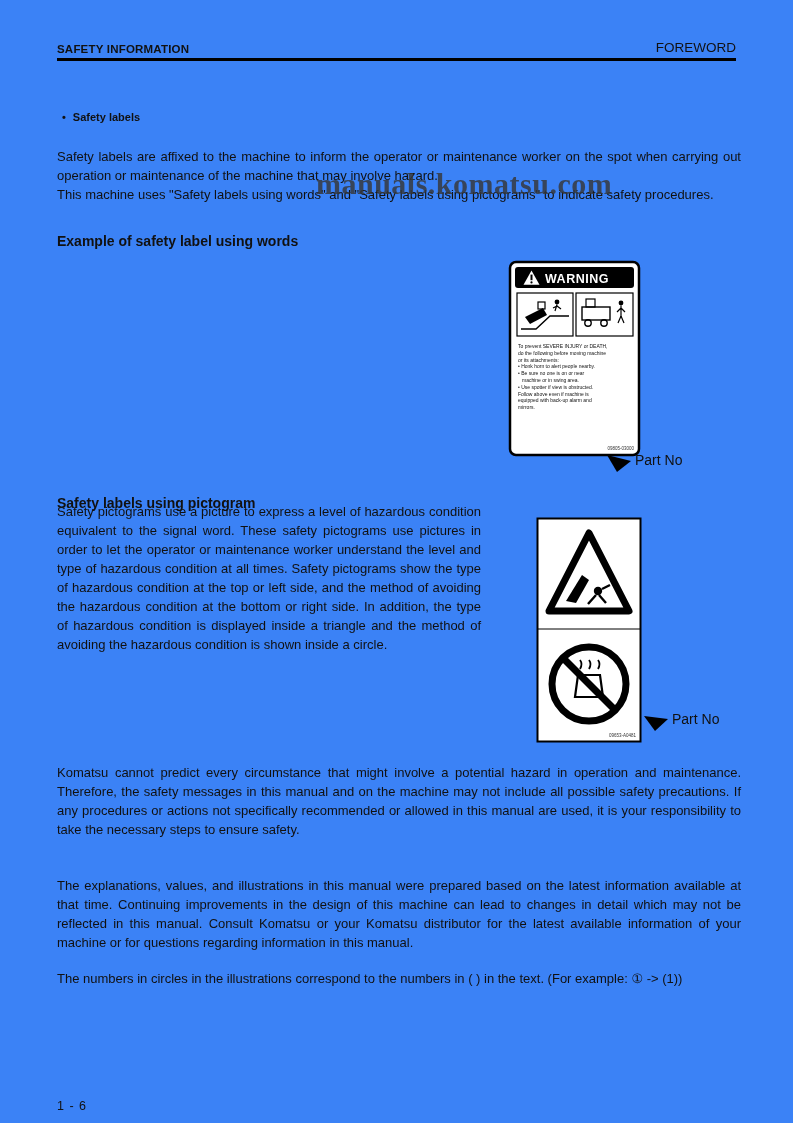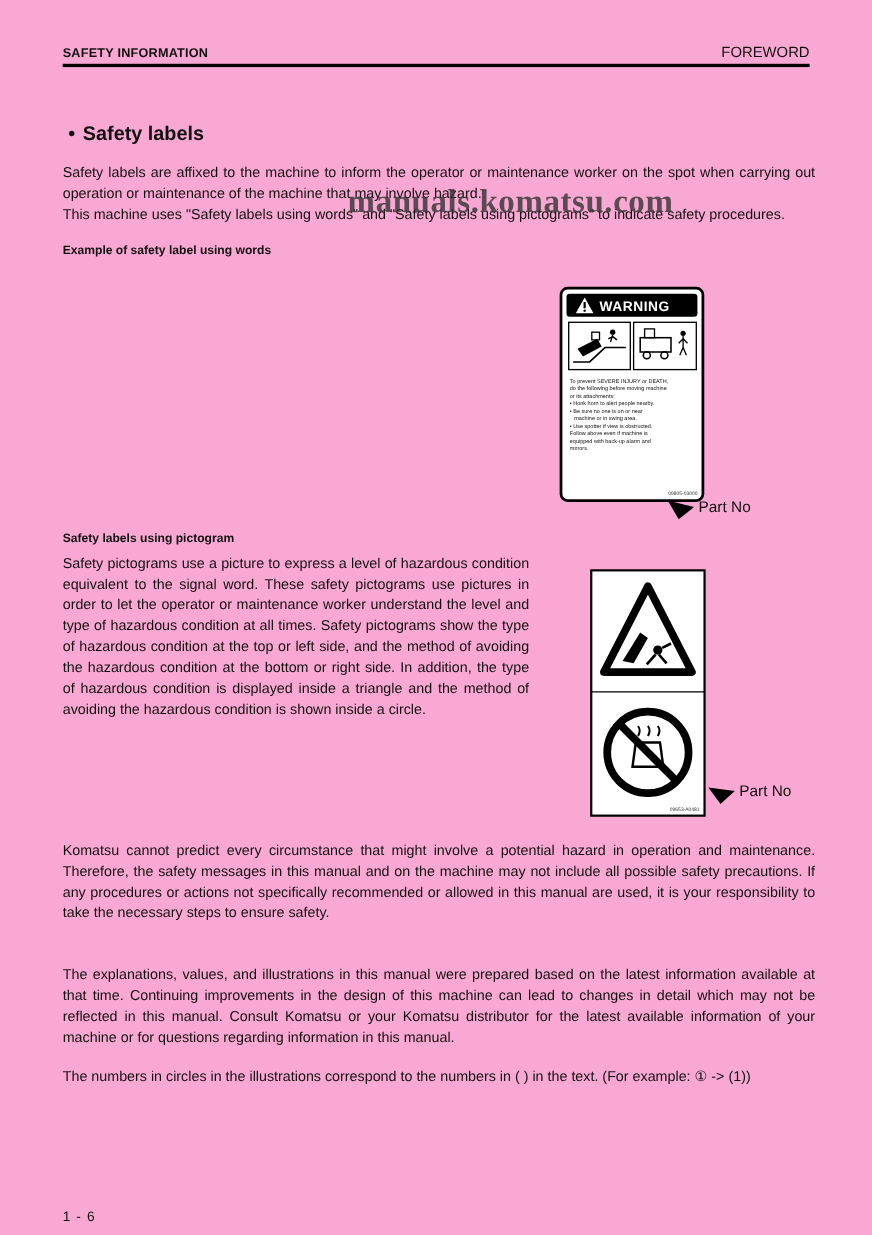--- a/index.html
+++ b/index.html
@@ -1,36 +1,36 @@
 <!DOCTYPE html>
 <html><head>
 <meta charset="utf-8">
 <style>
   * { margin:0; padding:0; box-sizing:border-box; }
   html,body { width:793px; height:1123px; }
   body { background:#ffffff; font-family:"Liberation Sans", sans-serif; color:#111; position:relative; overflow:hidden; }
-  .page { position:absolute; inset:0; background:#f9a8d4; }
+  .page { position:absolute; inset:0; background:#3b82f6; }
   .abs { position:absolute; }
 
   .header { left:57px; right:57px; top:40px; display:flex; justify-content:space-between; align-items:flex-end; }
   .h-left  { font-size:11.5px; font-weight:bold; letter-spacing:.2px; }
   .h-right { font-size:13.5px; font-weight:normal; }
   .rule { left:57px; right:57px; top:58px; height:3px; background:#000; }
 
-  .bullet { left:62px; top:111px; font-size:18px; font-weight:bold; }
+  .bullet { left:62px; top:111px; font-size:11px; font-weight:bold; }
   .bullet::before { content:"\2022"; margin-right:7px; font-weight:bold; }
 
   .bodytext { font-size:13px; line-height:19px; color:#111; }
   .just { text-align:justify; }
   .nowrap { white-space:nowrap; }
 
   .watermark { left:316px; top:167px; font-family:"Liberation Serif", serif;
                font-size:30px; font-weight:bold; color:rgba(55,55,55,.82); letter-spacing:.5px; }
 
-  .sec-heading { font-size:11px; font-weight:bold; }
+  .sec-heading { font-size:14px; font-weight:bold;margin-top:11px; }
 
   .partno { display:flex; align-items:flex-start; gap:3px; font-size:14px; }
   .partno svg { display:block; margin-top:2px; }
 
   .footer { left:57px; top:1080px; font-size:12.5px; letter-spacing:1px;margin-top:19px; }
 
   svg text { font-family:"Liberation Sans", sans-serif; }
   .lbl-tiny { font-size:5px; fill:#111; }
   .lbl-code { font-size:4.5px; fill:#333; }
 </style>

